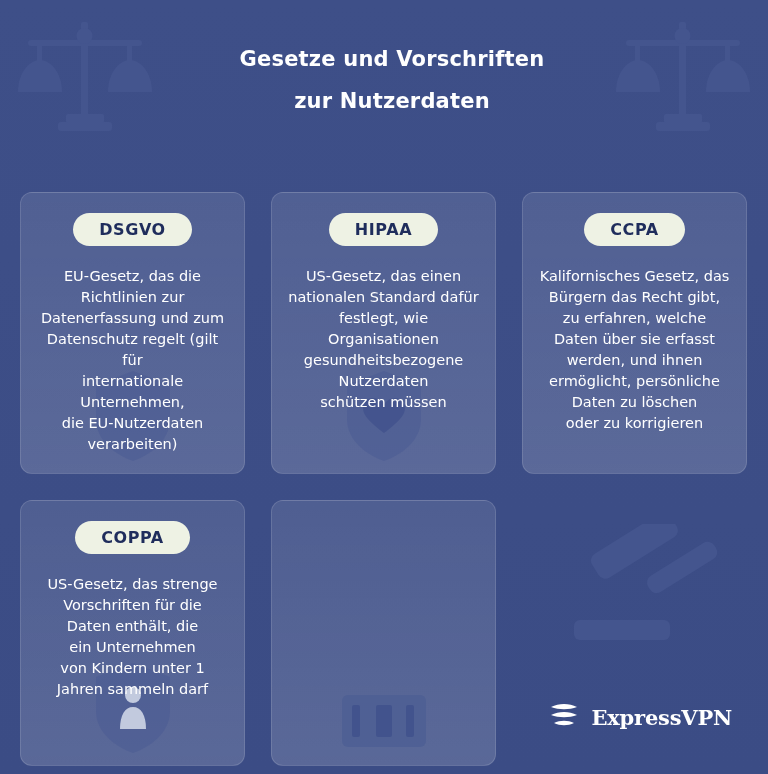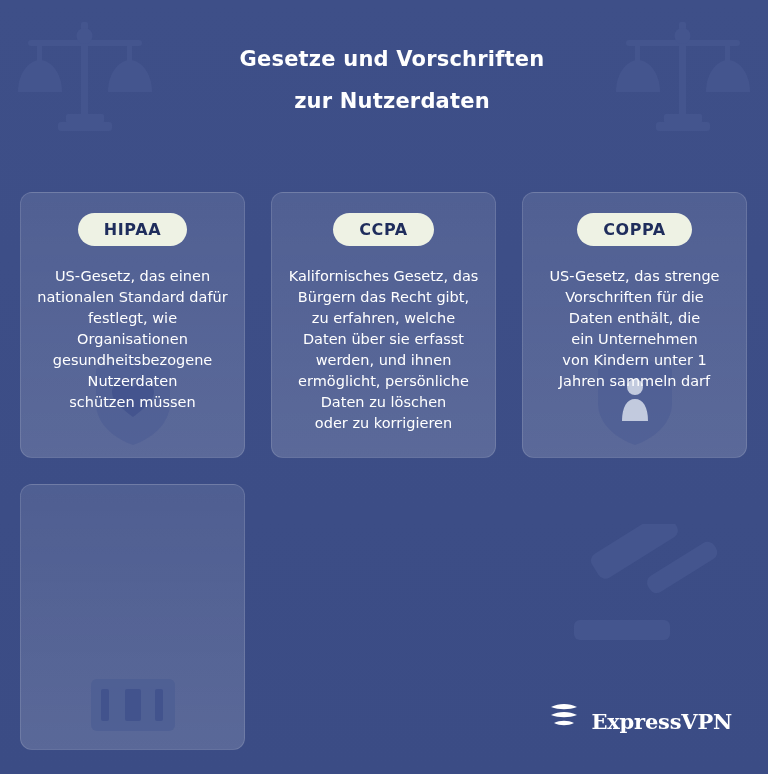--- a/index.html
+++ b/index.html
@@ -106,21 +106,21 @@
     opacity: 1;
     pointer-events: none;
   }
 
   
   .logo {
     position: absolute;
     right: 36px;
     bottom: 40px;
     display: flex;
-    align-items: flex-end;
+    align-items: center;
     gap: 10px;
     z-index: 5;
   }
   .logo-text {
     color: #ffffff;
     font-size: 21px;
     font-weight: bold;
     letter-spacing: -0.2px;
     font-family: "DejaVu Serif", "Liberation Serif", serif;
   }
@@ -172,20 +172,36 @@
     </svg>
   </div>
 
   <div class="title">
     <span>Gesetze und Vorschriften</span>
     <span class="l2">zur Nutzerdaten</span>
   </div>
 
   <div class="grid">
 
+    <div class="card tall">
+      <div class="card-watermark">
+        <svg width="86" height="96" viewBox="0 0 86 96">
+          <path d="M43 4 L80 18 V52 C80 74 60 88 43 94 C26 88 6 74 6 52 V18 Z" fill="#4a5b93" opacity="0.55"></path>
+        </svg>
+      </div>
+      <div class="card-badge">DSGVO</div>
+      <div class="card-text">EU-Gesetz, das die
+Richtlinien zur
+Datenerfassung und zum
+Datenschutz regelt (gilt für
+internationale
+Unternehmen,
+die EU-Nutzerdaten
+verarbeiten)</div>
+    </div>
 
     <div class="card tall">
       <div class="card-watermark">
         <svg width="86" height="96" viewBox="0 0 86 96">
           <path d="M43 4 L80 18 V52 C80 74 60 88 43 94 C26 88 6 74 6 52 V18 Z" fill="#4a5b93" opacity="0.55"></path>
           <path d="M43 66 C30 56 22 49 22 41 C22 35 27 31 32 31 C36 31 40 33 43 37 C46 33 50 31 54 31 C59 31 64 35 64 41 C64 49 56 56 43 66 Z" fill="#42538d" opacity="0.9"></path>
         </svg>
       </div>
       <div class="card-badge">HIPAA</div>
       <div class="card-text">US-Gesetz, das einen

